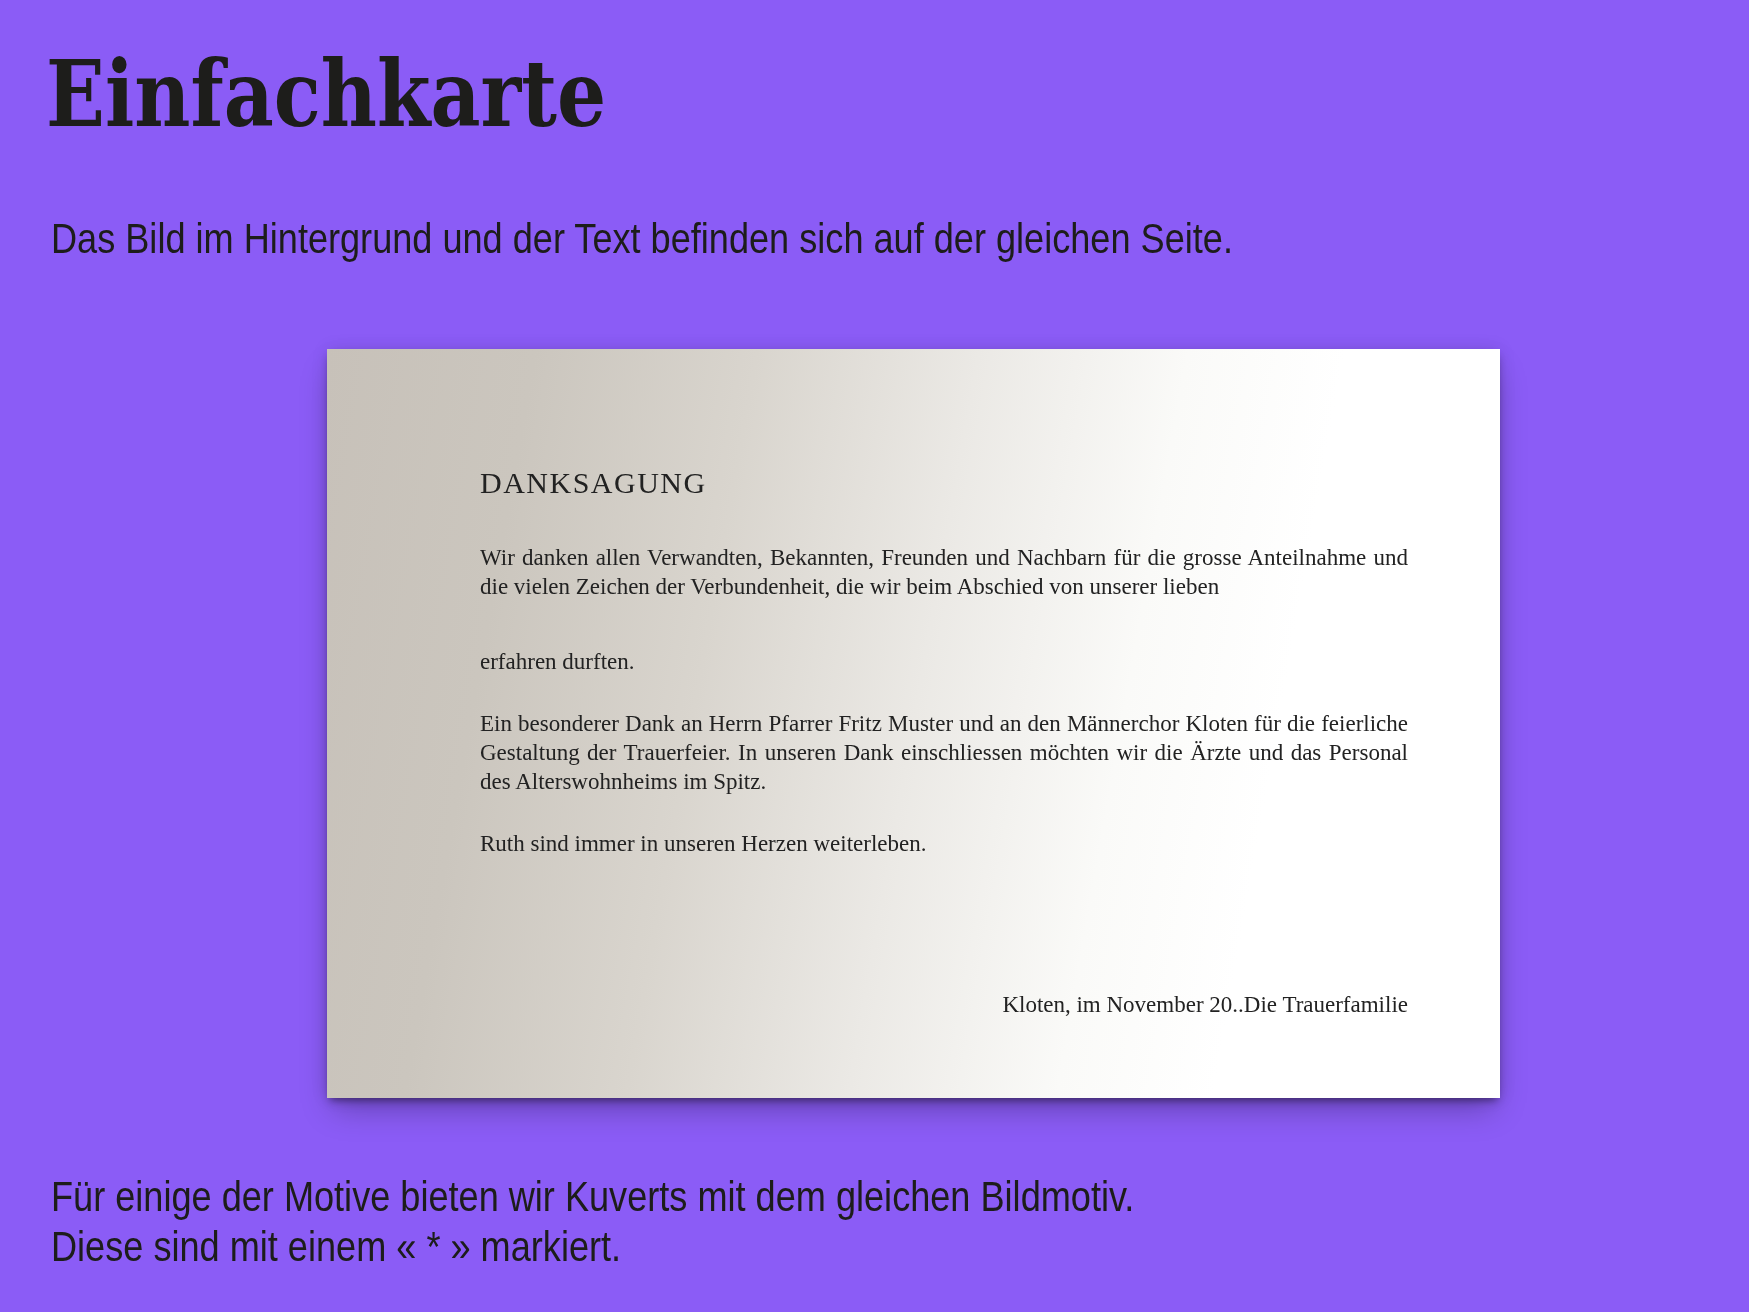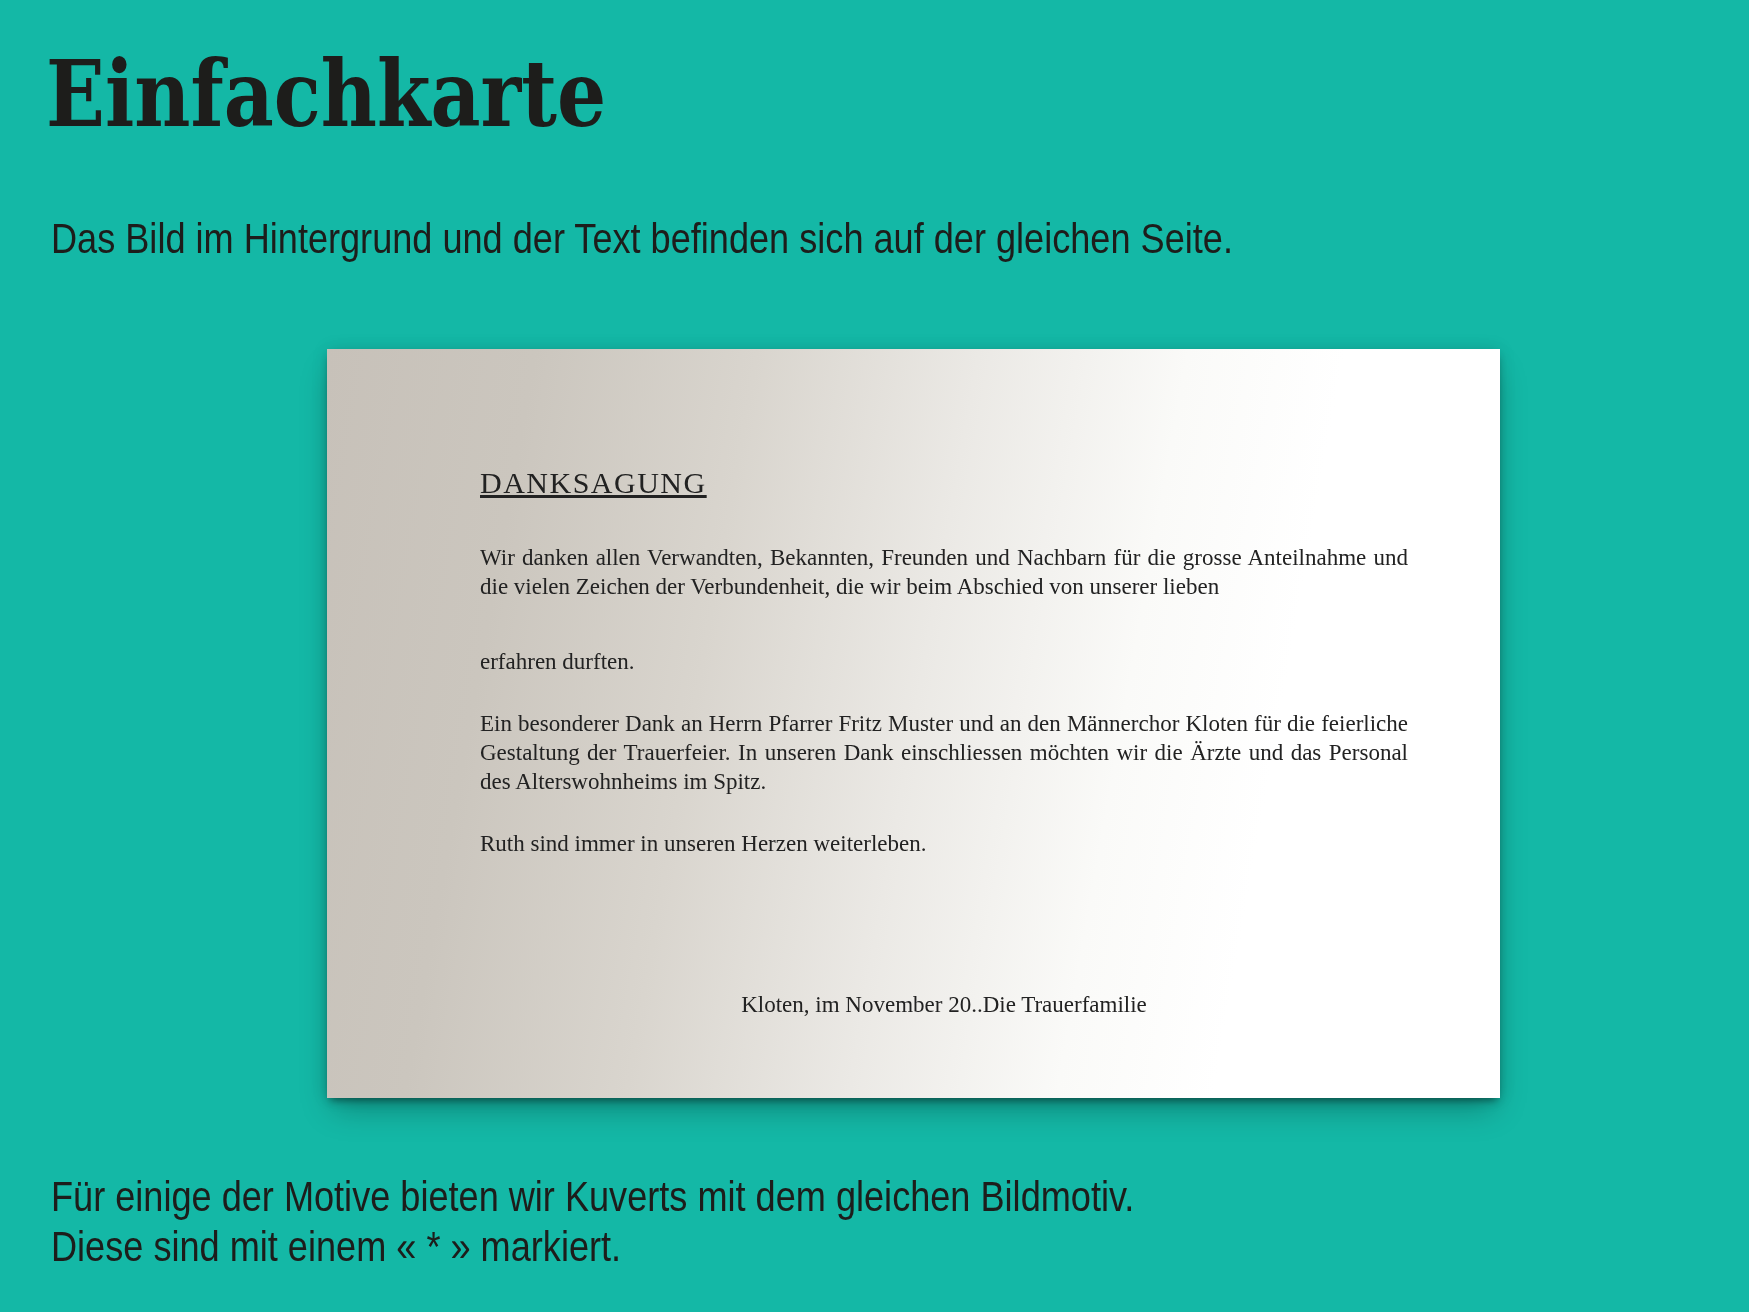--- a/index.html
+++ b/index.html
@@ -3,21 +3,21 @@
 <meta charset="utf-8">
 <style>
   html, body {
     margin: 0;
     padding: 0;
   }
   .page {
     position: relative;
     width: 1749px;
     height: 1312px;
-    background: #14b8a6;
+    background: #8b5cf6;
     overflow: hidden;
     font-family: "Liberation Sans", sans-serif;
     color: #1d1d1b;
   }
   .page-title {
     position: absolute;
     left: 46px;
     top: 35px;
     margin: 0;
     font-family: "DejaVu Serif", serif;
@@ -66,21 +66,20 @@
       0 0 16px rgba(0,0,0,0.10);
     font-family: "Liberation Serif", serif;
     color: #222222;
   }
   .card-heading {
     margin: 0 0 26px 0;
     font-size: 30px;
     line-height: 1.2;
     font-weight: 400;
     letter-spacing: 1.5px;
-    text-decoration: underline;
   }
   .card p {
     margin: 16px 0 17px 0;
     font-size: 23px;
     line-height: 29px;
   }
   .card p.just {
     text-align: justify;
   }
   .card .para1 {
@@ -90,21 +89,21 @@
     margin: 0 0 20px 0;
     font-size: 45px;
     line-height: 1.15;
     font-weight: 700;
     text-align: center;
     letter-spacing: 0.5px;
   }
   .card-footer {
     margin-top: auto;
     display: flex;
-    justify-content: center;
+    justify-content: flex-end;
     font-size: 23px;
     line-height: 29px;
   }
   .bottom-note {
     position: absolute;
     left: 51px;
     top: 1172px;
     margin: 0;
     font-size: 42px;
     line-height: 50px;

